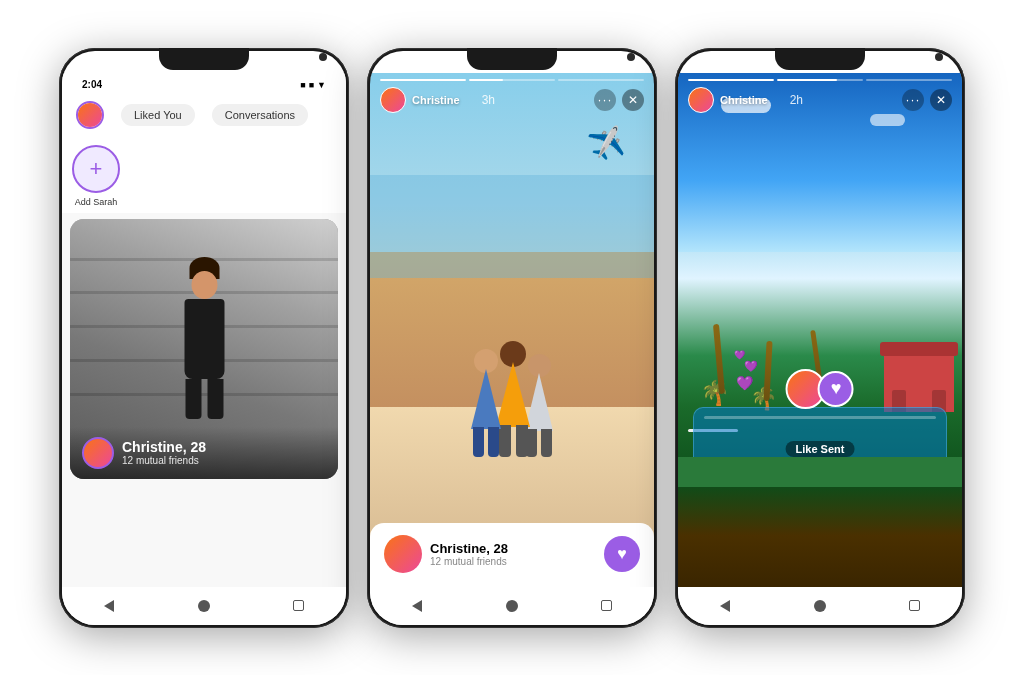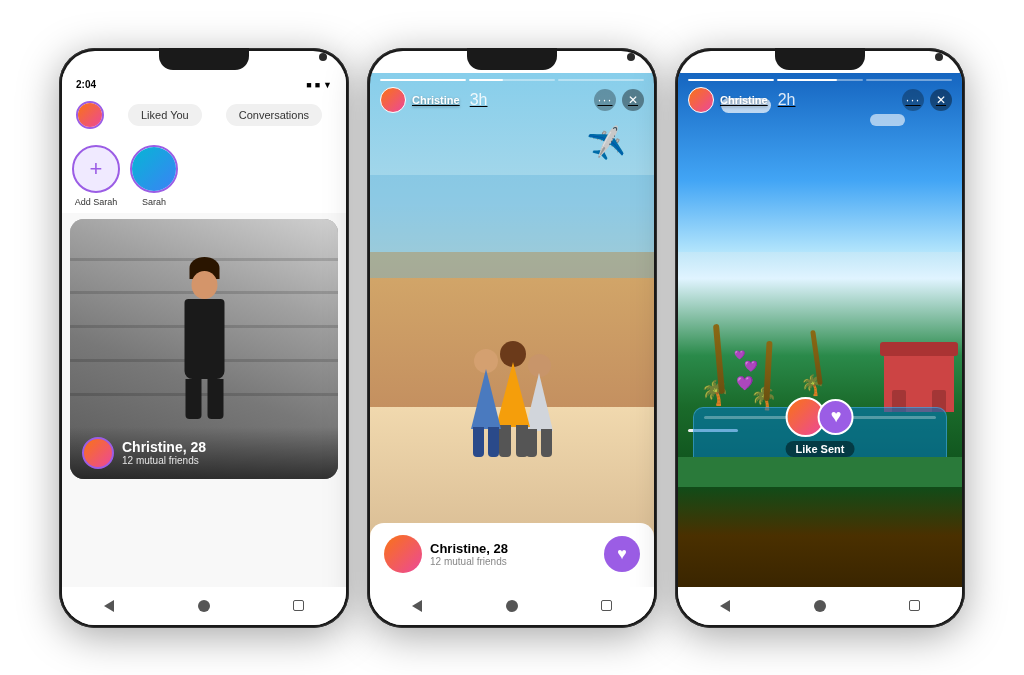--- a/index.html
+++ b/index.html
@@ -73,21 +73,21 @@
       top: 22px; left: 0; right: 0; bottom: 38px;
       background: #f8f8f8;
       overflow: hidden;
     }
     .p1-statusbar {
       height: 24px;
       background: #fff;
       display: flex;
       align-items: center;
       justify-content: space-between;
-      padding: 0 14px;
+      padding: 0 20px;
       font-size: 10px;
       font-weight: 600;
     }
     .status-icons {
       display: flex; gap: 3px; align-items: center;
     }
     .status-icon { font-size: 9px; }
     .p1-header {
       background: #fff;
       padding: 6px 14px 8px;
@@ -105,21 +105,21 @@
       border-radius: 50%;
       background: #f0f0f0;
       display: flex; align-items: center; justify-content: center;
       font-size: 13px;
     }
     .p1-tabs {
       background: #fff;
       padding: 4px 14px 8px;
       display: flex;
       align-items: center;
-      gap: 24px;
+      gap: 17px;
     }
     .p1-avatar-small {
       width: 28px; height: 28px;
       border-radius: 50%;
       border: 2px solid #9b5de5;
       overflow: hidden;
       flex-shrink: 0;
     }
     .p1-avatar-small-img {
       width: 100%; height: 100%;
@@ -268,43 +268,42 @@
       height: 100%;
       background: #fff;
       border-radius: 2px;
     }
     .story-user-row {
       position: absolute;
       top: 14px; left: 10px; right: 10px;
       display: flex;
       align-items: center;
       justify-content: space-between;
-      text-decoration: underline;
     }
     .story-user-left {
       display: flex;
       align-items: center;
       gap: 6px;
     }
     .story-user-avatar {
       width: 26px; height: 26px;
       border-radius: 50%;
       background: linear-gradient(135deg, #f97316, #ec4899);
       border: 1.5px solid #fff;
     }
     .story-user-name {
       font-size: 11px;
       font-weight: 600;
       color: #fff;
       text-shadow: 0 1px 3px rgba(0,0,0,0.4);
     }
     .story-time {
-      font-size: 16px;
+      font-size: 12px;
       color: rgba(255,255,255,0.85);
-      margin-left: 4px;
+      margin-left: 16px;
     }
     .story-icon-btn {
       width: 22px; height: 22px;
       border-radius: 50%;
       background: rgba(0,0,0,0.3);
       display: flex; align-items: center; justify-content: center;
       font-size: 10px;
       color: #fff;
     }
     .story-close-btn {
@@ -398,20 +397,21 @@
       margin-left: -8px;
       border: 2px solid #fff;
     }
     .like-sent-label {
       font-size: 11px;
       font-weight: 600;
       color: #fff;
       background: rgba(0,0,0,0.45);
       padding: 2px 10px;
       border-radius: 10px;
+      margin-top: 28px;
     }
     .nav-circle {
       width: 12px; height: 12px;
       border-radius: 50%;
       background: #555;
     }
     .nav-square {
       width: 11px; height: 11px;
       border: 1.5px solid #555;
       border-radius: 2px;
@@ -445,26 +445,20 @@
       </div>
 
       <div class="p1-stories">
 
         <div class="story-item">
           <div class="add-story-circle">+</div>
           <span class="story-label">Add Sarah</span>
         </div>
 
 
-        <div class="story-item">
-          <div class="story-avatar story-avatar-ring">
-            <div style="width:100%;height:100%;background:linear-gradient(135deg,#06b6d4,#3b82f6);"></div>
-          </div>
-          <span class="story-label">Sarah</span>
-        </div>
 
 
       </div>
 
       <div class="p1-card">
         <div class="stair-bg">
 
           <div style="position:absolute;top:0;left:0;right:0;bottom:0;background:linear-gradient(200deg,#d0d0d0 0%,#a0a0a0 30%,#787878 60%,#585858 100%);"></div>
 
           <div style="position:absolute;top:0;left:0;right:0;bottom:0;">

